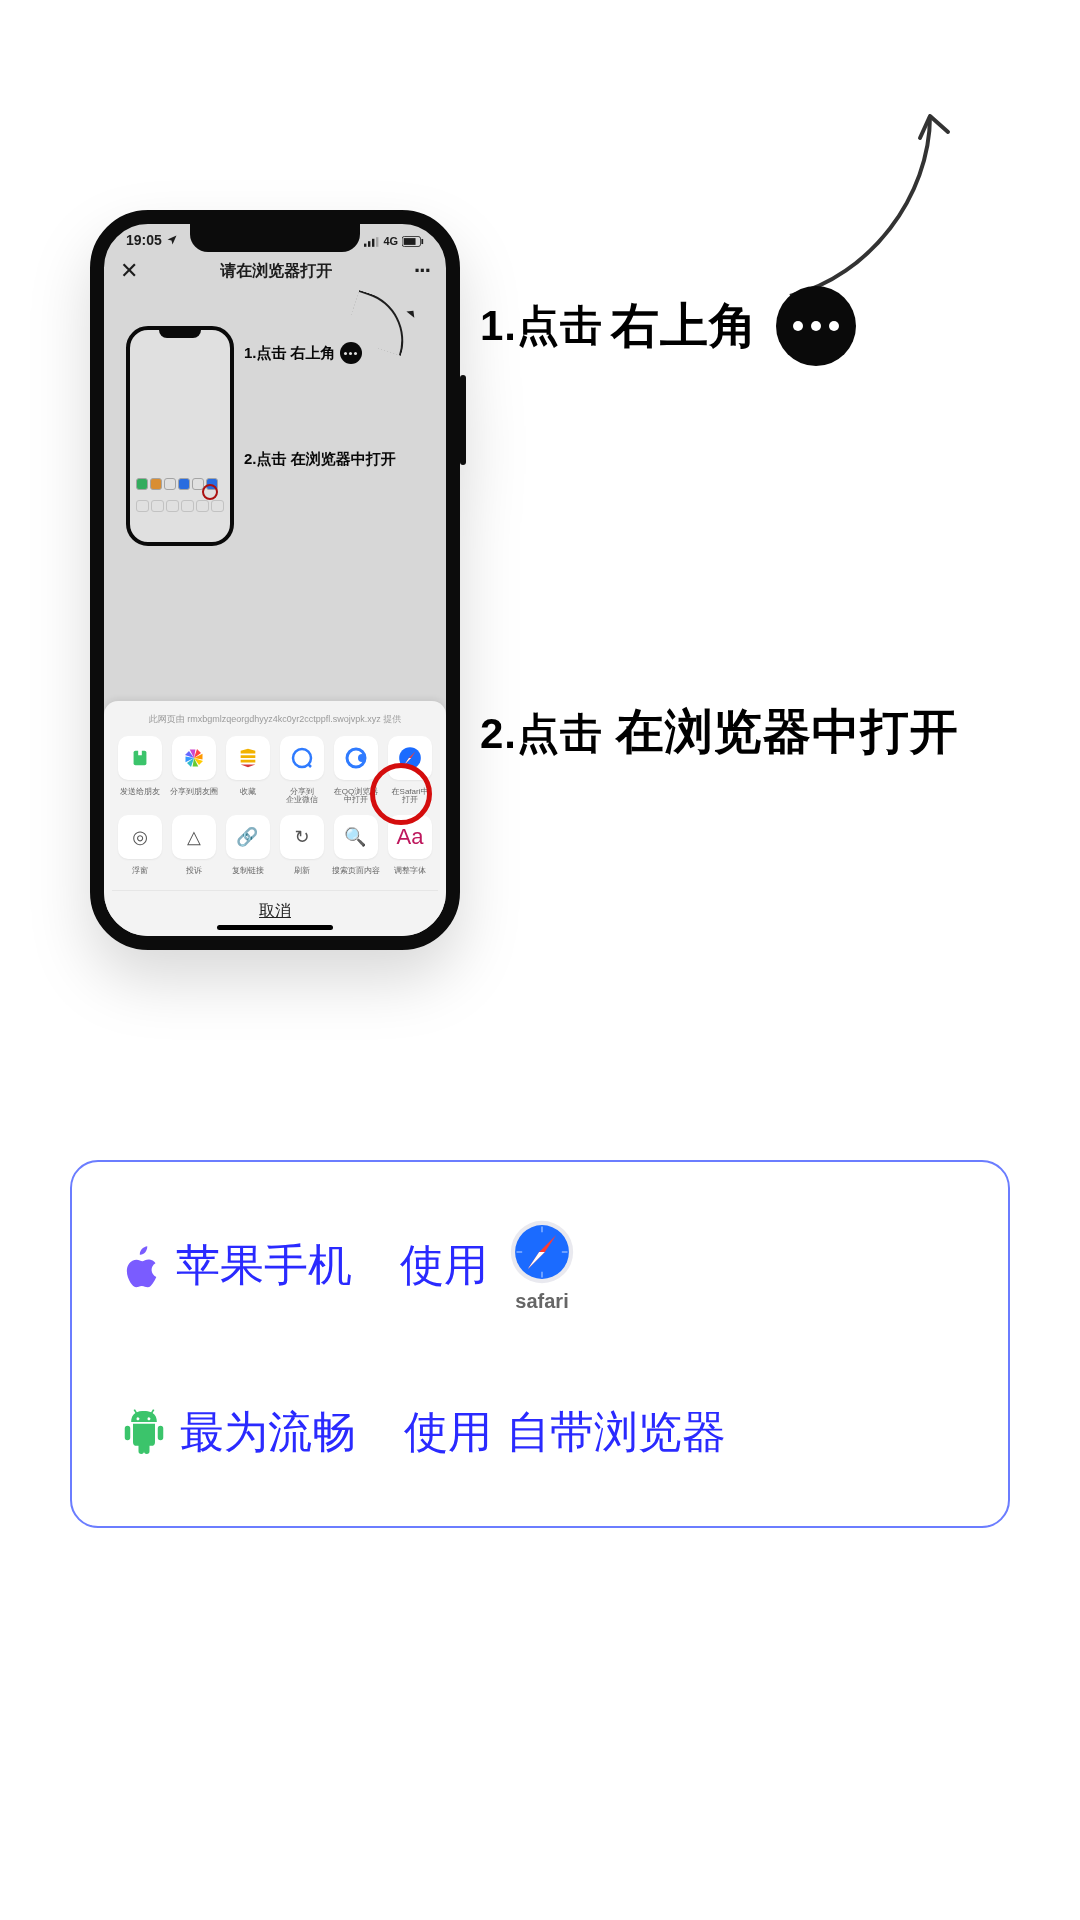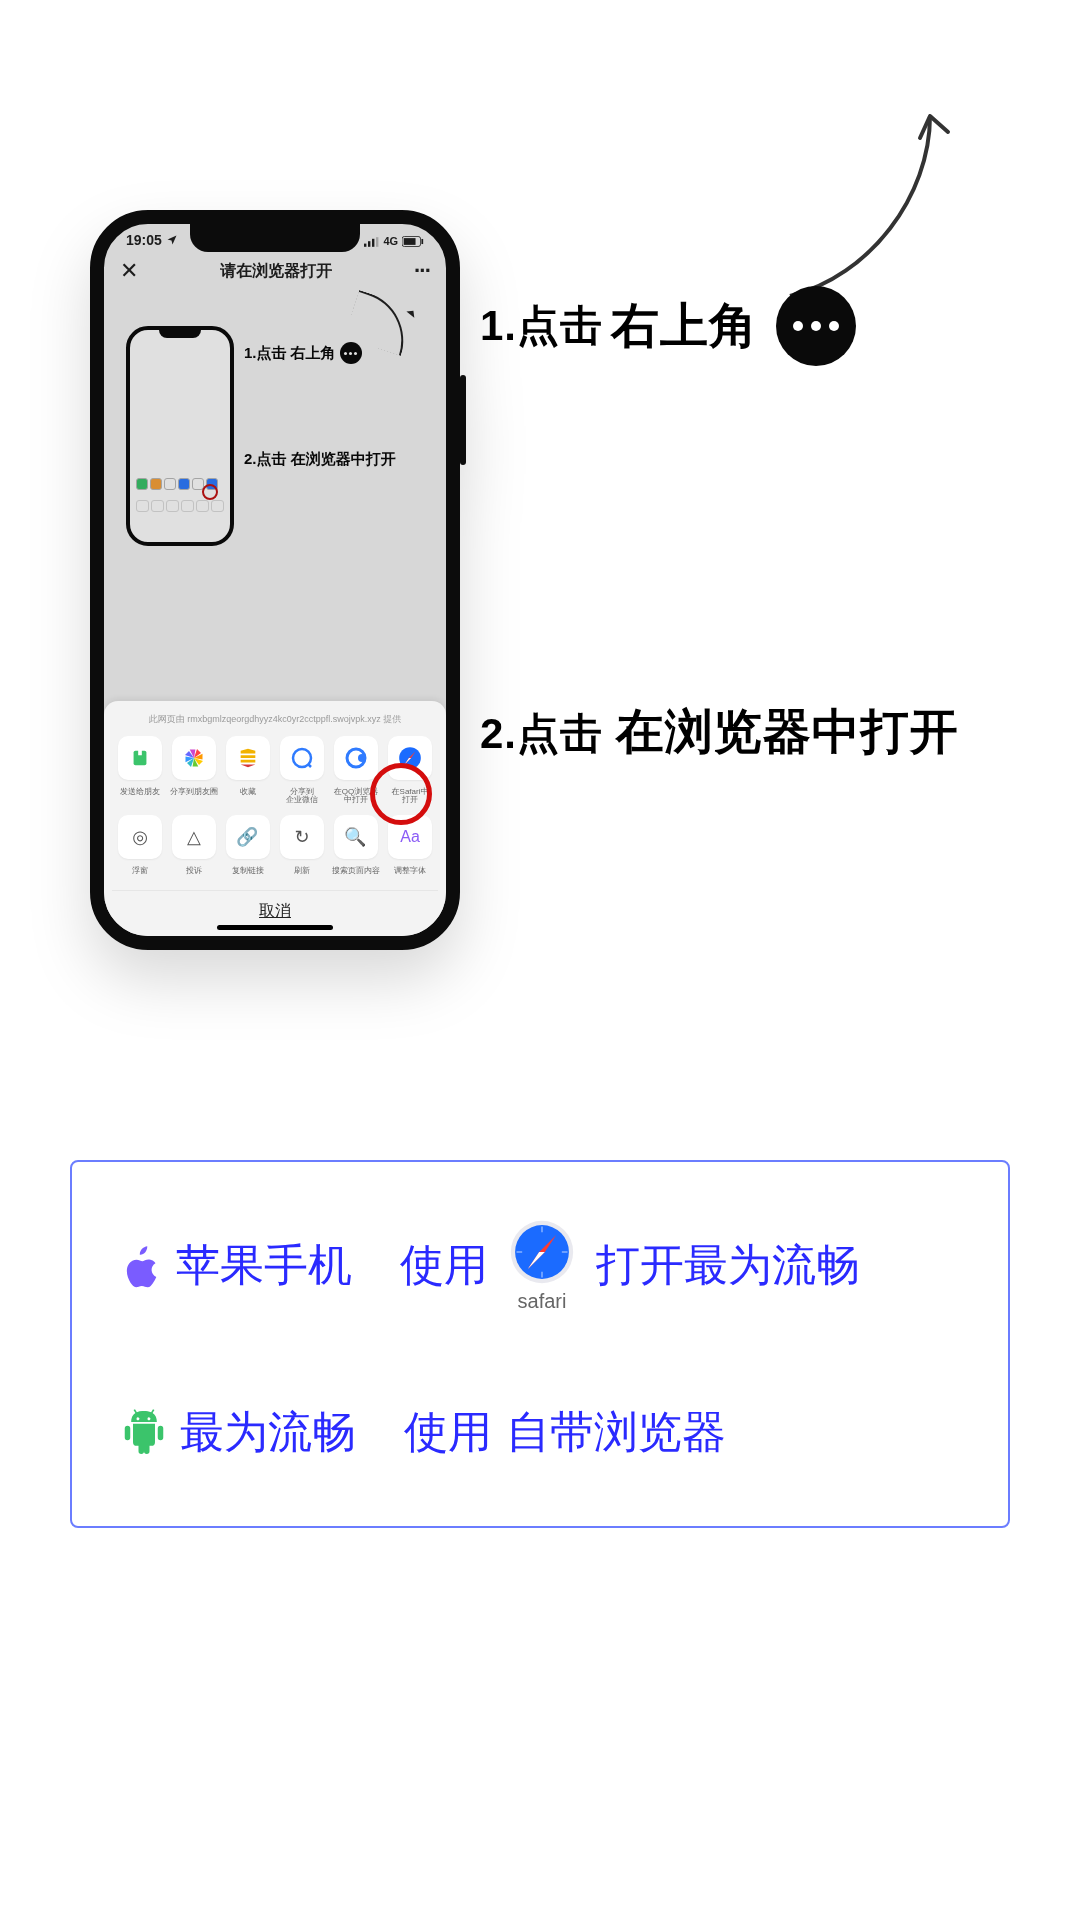--- a/index.html
+++ b/index.html
@@ -141,32 +141,32 @@
   .big-black-dot i{width:10px;height:10px;border-radius:50%;background:#fff;}
   .big-arrow {
     position:absolute; top:86px; left:780px; width:180px; height:220px; pointer-events:none;
   }
   .step2 { top:700px; left:480px; font-size:42px; }
   .step2 .em { font-size:48px; }
 
   
   .tipbox {
     position:absolute; left:70px; right:70px; top:1160px;
-    border:2px solid #6b7dff; border-radius:8px;
+    border:2px solid #6b7dff; border-radius:28px;
     padding:56px 50px 64px;
   }
   .tip-line {
     display:flex; align-items:center; flex-wrap:wrap; gap:14px;
     font-size:44px; color:#2a2aff; font-weight:500;
   }
   .tip-line.top { margin-bottom:90px; }
   .tip-line .safari-wrap {
     display:flex; flex-direction:column; align-items:center; gap:4px; margin:0 6px;
   }
-  .tip-line .safari-wrap span { font-size:20px; color:#666; font-weight:400; }
+  .tip-line .safari-wrap span { font-size:20px; color:#666; font-weight:700; }
   .apple-ic svg, .android-ic svg { display:block; }
   .subline {
     font-size:44px; color:#2a2aff; font-weight:500; margin-top:24px;
     padding-left:264px;
   }
 </style>
 </head>
 <body>
 
 <svg class="big-arrow" viewBox="0 0 180 220">
@@ -348,21 +348,21 @@
           </div>
           <div class="sheet-item">
             <div class="sheet-icon" style="color:#555;font-size:18px;font-weight:500">↻</div>
             <div class="sheet-label">刷新</div>
           </div>
           <div class="sheet-item">
             <div class="sheet-icon" style="color:#555;font-size:18px;font-weight:500">🔍</div>
             <div class="sheet-label">搜索页面内容</div>
           </div>
           <div class="sheet-item">
-            <div class="sheet-icon" style="color:#8b5cf6;font-size:16px;font-weight:500">Aa</div>
+            <div class="sheet-icon" style="color:#be185d;font-size:22px;font-weight:500">Aa</div>
             <div class="sheet-label">调整字体</div>
           </div>
         </div>
 
       <div class="sheet-cancel">取消</div>
     </div>
 
     <div class="home-indicator"></div>
   </div>
 </div>
@@ -386,21 +386,20 @@
           <line x1="24" y1="6" x2="24" y2="10"></line>
             <line x1="24" y1="38" x2="24" y2="42"></line>
           <line x1="6" y1="24" x2="10" y2="24"></line>
             <line x1="38" y1="24" x2="42" y2="24"></line>
         </g>
         <polygon points="34,12 26,24 14,36 22,24" fill="#ff3b30"></polygon>
         <polygon points="26,24 14,36 22,24" fill="#ffffff"></polygon>
       </svg>
       <span>safari</span>
     </span>
-    <span>打开最为流畅</span>
   </div>
 
   <div class="tip-line">
     <span class="android-ic">
       <svg width="44" height="48" viewBox="0 0 24 26">
           <path fill="#3bc46b" d="M6 8h12v10a2 2 0 0 1-2 2h-1v3a1.5 1.5 0 1 1-3 0v-3h-0v3a1.5 1.5 0 1 1-3 0v-3H8a2 2 0 0 1-2-2V8zm-3 1a1.5 1.5 0 0 1 1.5 1.5v5a1.5 1.5 0 1 1-3 0v-5A1.5 1.5 0 0 1 3 9zm18 0a1.5 1.5 0 0 1 1.5 1.5v5a1.5 1.5 0 1 1-3 0v-5A1.5 1.5 0 0 1 21 9zM7.3 2.1l-1-1.6.8-.5 1 1.7A6.5 6.5 0 0 1 12 1c1.4 0 2.7.3 3.9.7l1-1.7.8.5-1 1.6C18.4 3.2 19 5 19 7H5c0-2 .6-3.8 2.3-4.9zM9 4.5A.8.8 0 1 0 9 6a.8.8 0 0 0 0-1.5zm6 0A.8.8 0 1 0 15 6a.8.8 0 0 0 0-1.5z"></path>
         </svg>
     </span>
     <span>最为流畅</span>
     <span style="width:20px"></span>

